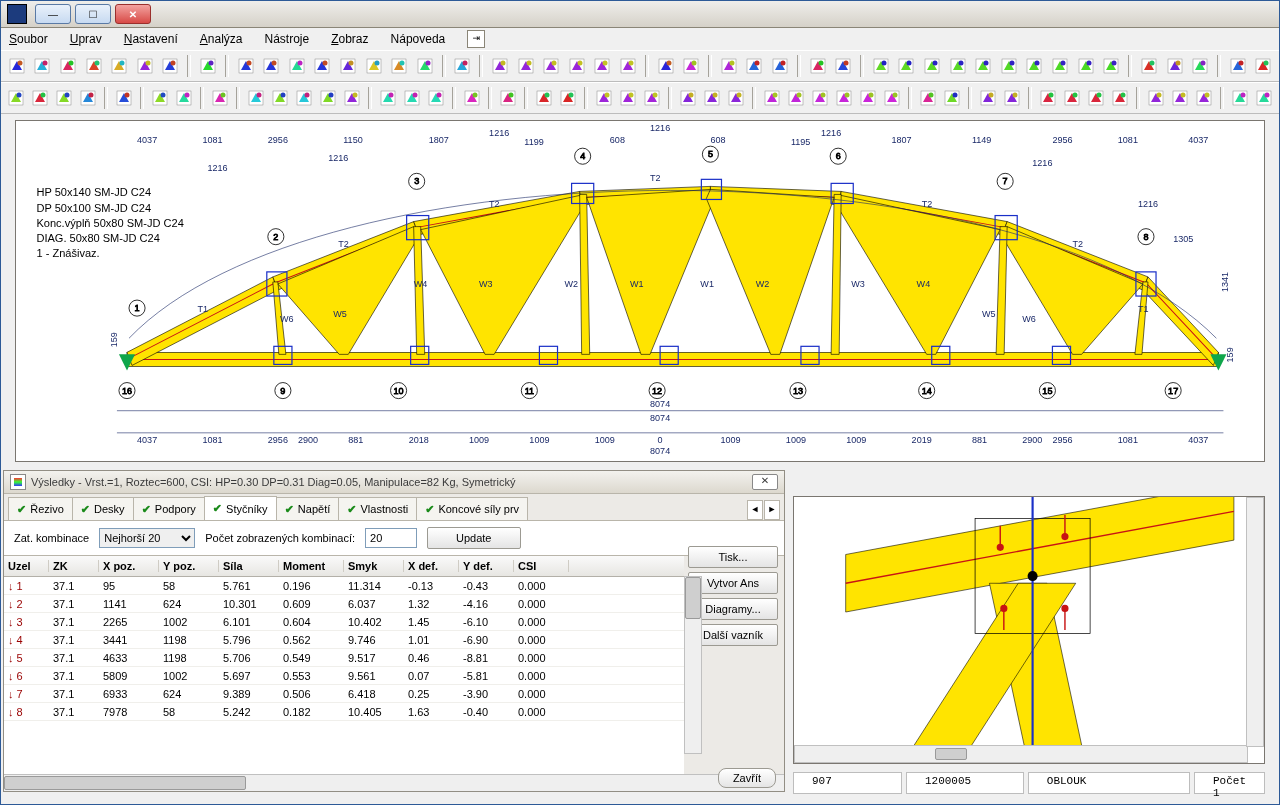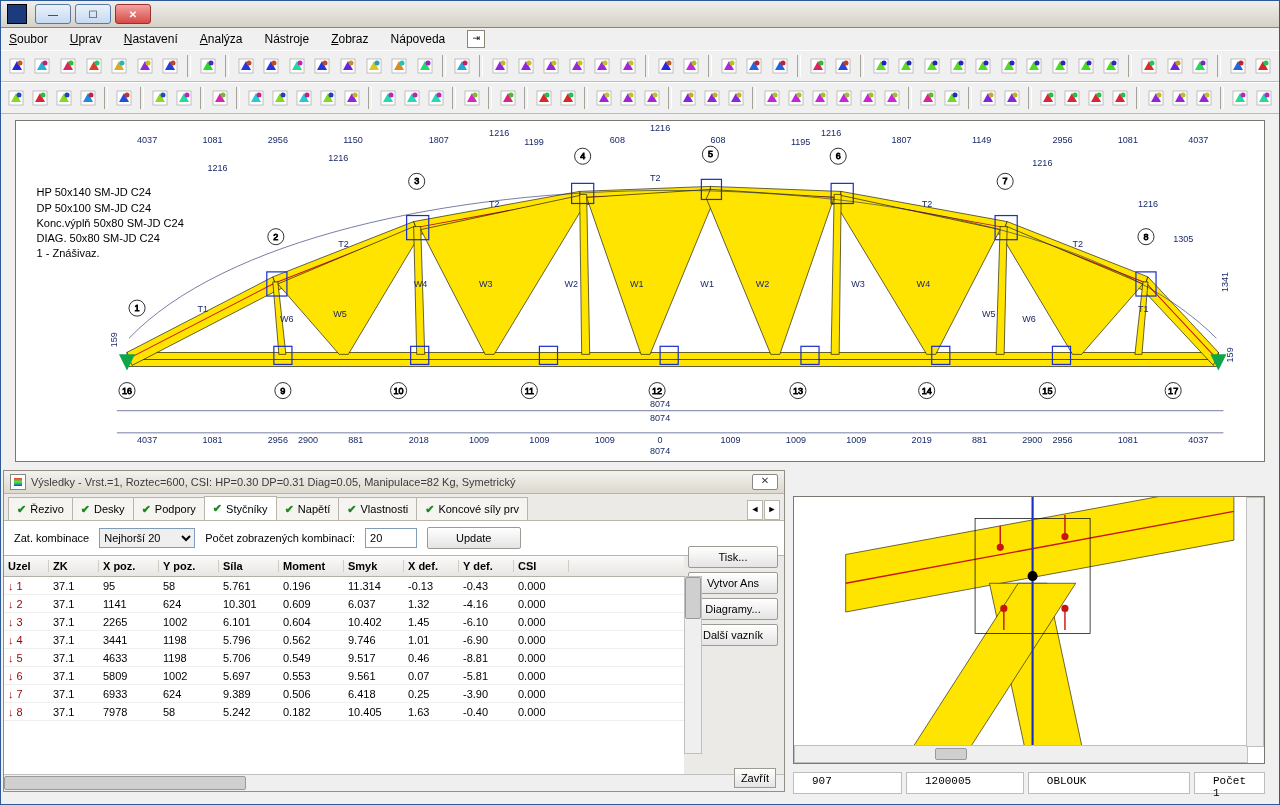--- a/index.html
+++ b/index.html
@@ -67,21 +67,21 @@
   .rhdr{height:20px;background:linear-gradient(#fafafa,#e7e6e2);border-bottom:1px solid #b3b0a8;}
   .rhdr div{padding:0 4px;border-right:1px solid #cfccc4;white-space:nowrap;overflow:hidden;font-weight:bold;}
   .rrow{height:17px;border-bottom:1px solid #f0efeb;}
   .rrow div{padding:0 4px;white-space:nowrap;overflow:hidden;}
   .rrow .uz{color:#900;}
   .rscroll{width:16px;position:absolute;right:-18px;top:20px;bottom:20px;background:#efefef;border:1px solid #c0c0c0;}
   .rscroll .thumb{position:absolute;top:0;height:40px;left:0;right:0;background:#cfcfcf;border:1px solid #9a9a9a;border-radius:2px;}
   .rhscroll{height:16px;background:#efefef;border-top:1px solid #c0c0c0;display:flex;align-items:center;}
   .rhscroll .thumb{height:12px;width:240px;margin-left:0;background:#cfcfcf;border:1px solid #9a9a9a;border-radius:2px;}
   .rfoot{position:absolute;bottom:2px;left:0;right:0;height:22px;display:flex;align-items:center;justify-content:flex-end;padding:0 8px;}
-  .rfoot button{height:20px;font-size:11px;padding:0 6px;background:linear-gradient(#fff,#e4e4e4);border:1px solid #9c9a92;border-radius:0;}
+  .rfoot button{height:20px;font-size:11px;padding:0 14px;background:linear-gradient(#fff,#e4e4e4);border:1px solid #9c9a92;border-radius:8px;}
   .resultswin .rbody{position:relative;display:flex;flex-direction:column;flex:1;height:0;}
   
   .detail{position:absolute;left:792px;right:14px;top:382px;bottom:40px;border:1px solid #7a7670;background:#fff;overflow:hidden;}
   .detail svg{width:100%;height:100%;}
   .detail .hscroll,.detail .vscroll{position:absolute;background:#efefef;border:1px solid #c0c0c0;}
   .detail .hscroll{left:0;right:16px;bottom:0;height:16px;}
   .detail .vscroll{top:0;bottom:16px;right:0;width:16px;}
   .detail .hscroll .thumb{position:absolute;top:2px;height:10px;left:140px;width:30px;background:#cfcfcf;border:1px solid #9a9a9a;border-radius:2px;}
   
   .status{position:absolute;left:792px;right:14px;bottom:10px;height:22px;display:flex;gap:4px;}

